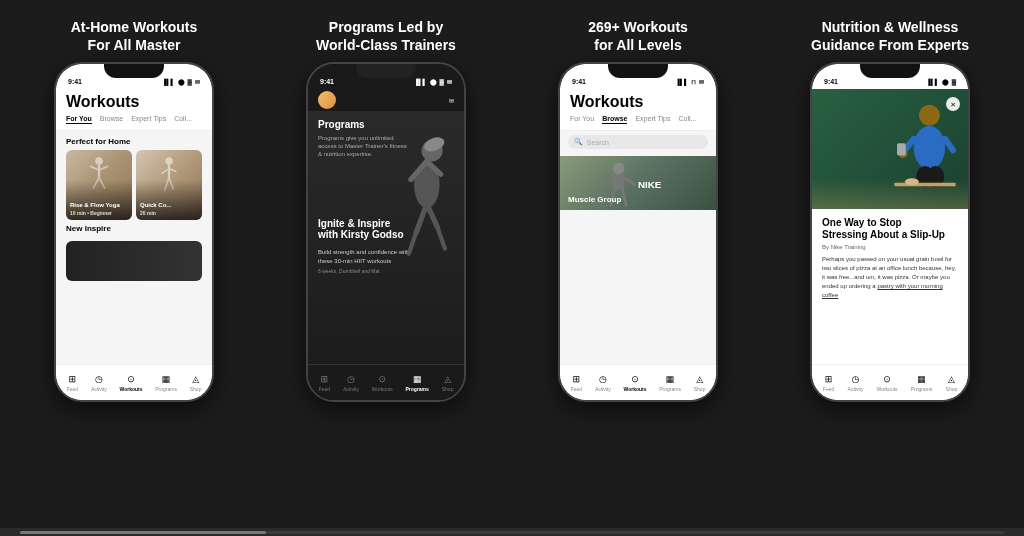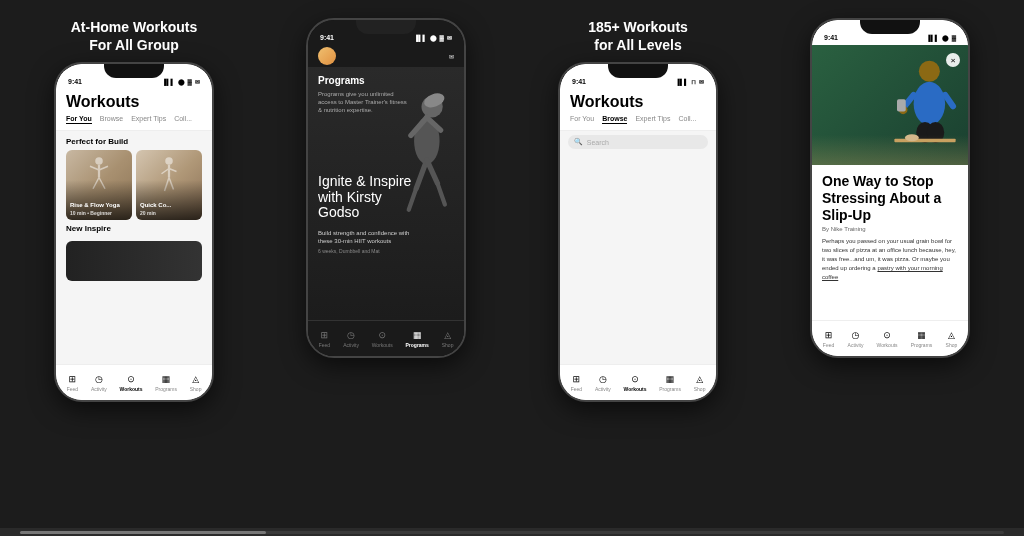--- a/index.html
+++ b/index.html
@@ -286,22 +286,22 @@
     }
 
     .program-sub {
       font-size: 6px;
       color: #aaa;
       line-height: 1.3;
       margin-bottom: 8px;
     }
 
     .program-big-title {
-      font-size: 14px;
-      font-weight: 400;
+      font-size: 10px;
+      font-weight: 700;
       color: #fff;
       line-height: 1.1;
       margin-bottom: 8px;
     }
 
     .program-desc {
       font-size: 6px;
       color: #ccc;
       line-height: 1.4;
       margin-bottom: 3px;
@@ -395,21 +395,21 @@
       color: #333;
       font-weight: 700;
     }
 
     .article-content {
       padding: 8px 10px;
       flex: 1;
     }
 
     .article-title {
-      font-size: 14px;
+      font-size: 10px;
       font-weight: 800;
       color: #000;
       line-height: 1.2;
       margin-bottom: 3px;
     }
 
     .article-author {
       font-size: 6px;
       color: #666;
       margin-bottom: 5px;
@@ -425,21 +425,21 @@
       text-decoration: underline;
     }
   </style>
 </head>
 <body>
 
 <div class="main-container">
 
   <div class="phone-section">
     <div class="section-title" style="white-space: pre-line;">At-Home Workouts
-For All Group</div>
+For All Master</div>
     <div class="phone-frame">
       <div class="phone-notch"></div>
       <div class="phone-screen screen1">
 
         <div class="status-bar">
           <span>9:41</span>
           <div class="status-icons">
             <span style="font-size:6px;">▐▌▌</span>
             <span style="font-size:6px;">⬤</span>
             <span style="font-size:6px;">▓</span>
@@ -450,21 +450,21 @@
         <div class="screen1-header">
           <div class="screen1-title">Workouts</div>
           <div class="tabs-row">
             <span class="tab-active">For You</span>
             <span>Browse</span>
             <span>Expert Tips</span>
             <span>Coll...</span>
           </div>
         </div>
 
-        <div class="section-label">Perfect for Build</div>
+        <div class="section-label">Perfect for Home</div>
         <div class="workout-grid">
           <div class="workout-card">
             <div class="card-img-yoga">
               <svg viewBox="0 0 40 60" style="position:absolute;top:5px;left:50%;transform:translateX(-50%);width:30px;height:45px;opacity:0.5;">
                 <circle cx="20" cy="8" r="5" fill="#fff"></circle>
                 <line x1="20" y1="13" x2="20" y2="30" stroke="#fff" stroke-width="3"></line>
                 <line x1="20" y1="20" x2="8" y2="15" stroke="#fff" stroke-width="2"></line>
                 <line x1="20" y1="20" x2="32" y2="15" stroke="#fff" stroke-width="2"></line>
                 <line x1="20" y1="30" x2="12" y2="45" stroke="#fff" stroke-width="2"></line>
                 <line x1="20" y1="30" x2="28" y2="45" stroke="#fff" stroke-width="2"></line>
@@ -516,20 +516,22 @@
           <div class="nav-item">
             <div class="nav-icon" style="font-size:9px;">◬</div>
             <div class="nav-label">Shop</div>
           </div>
         </div>
       </div>
     </div>
   </div>
 
   <div class="phone-section">
+    <div class="section-title" style="white-space: pre-line;">Programs Led by
+World-Class Trainers</div>
     <div class="phone-frame">
       <div class="phone-notch" style="background:#222;"></div>
       <div class="phone-screen screen2">
 
         <div class="status-bar screen2-status">
           <span>9:41</span>
           <div class="status-icons">
             <span style="font-size:6px;color:#fff;">▐▌▌</span>
             <span style="font-size:6px;color:#fff;">⬤</span>
             <span style="font-size:6px;color:#fff;">▓</span>
@@ -589,21 +591,21 @@
           <div class="nav-item">
             <div class="nav-icon" style="font-size:9px;color:#777;">◬</div>
             <div class="nav-label" style="color:#777;">Shop</div>
           </div>
         </div>
       </div>
     </div>
   </div>
 
   <div class="phone-section">
-    <div class="section-title" style="white-space: pre-line;">185+ Workouts
+    <div class="section-title" style="white-space: pre-line;">269+ Workouts
 for All Levels</div>
     <div class="phone-frame">
       <div class="phone-notch"></div>
       <div class="phone-screen screen3">
 
         <div class="status-bar">
           <span>9:41</span>
           <div class="status-icons">
             <span style="font-size:6px;">▐▌▌</span>
             <span style="font-size:6px;">⊓</span>
@@ -619,20 +621,38 @@
             <span>Expert Tips</span>
             <span>Coll...</span>
           </div>
         </div>
 
         <div class="browse-search">
           <span class="search-icon-small">🔍</span>
           <span class="search-placeholder">Search</span>
         </div>
 
+        <div class="browse-category">
+          <div class="muscle-group-bg">
+
+            <svg viewBox="0 0 160 54" style="position:absolute;top:0;left:0;width:100%;height:100%;">
+              <rect width="160" height="54" fill="transparent"></rect>
+
+              <circle cx="60" cy="12" r="6" fill="#888"></circle>
+              <rect x="54" y="18" width="12" height="16" rx="4" fill="#777"></rect>
+              <line x1="54" y1="22" x2="44" y2="28" stroke="#777" stroke-width="3" stroke-linecap="round"></line>
+              <line x1="66" y1="22" x2="76" y2="28" stroke="#777" stroke-width="3" stroke-linecap="round"></line>
+              <line x1="56" y1="34" x2="52" y2="50" stroke="#777" stroke-width="3" stroke-linecap="round"></line>
+              <line x1="64" y1="34" x2="68" y2="50" stroke="#777" stroke-width="3" stroke-linecap="round"></line>
+
+              <text x="80" y="32" font-size="10" fill="#fff" font-weight="900" font-family="sans-serif">NIKE</text>
+            </svg>
+            <div class="cat-label">Muscle Group</div>
+          </div>
+        </div>
 
         <div class="bottom-nav">
           <div class="nav-item">
             <div class="nav-icon" style="font-size:9px;">⊞</div>
             <div class="nav-label">Feed</div>
           </div>
           <div class="nav-item">
             <div class="nav-icon" style="font-size:9px;">◷</div>
             <div class="nav-label">Activity</div>
           </div>
@@ -647,20 +667,22 @@
           <div class="nav-item">
             <div class="nav-icon" style="font-size:9px;">◬</div>
             <div class="nav-label">Shop</div>
           </div>
         </div>
       </div>
     </div>
   </div>
 
   <div class="phone-section">
+    <div class="section-title" style="white-space: pre-line;">Nutrition &amp; Wellness
+Guidance From Experts</div>
     <div class="phone-frame">
       <div class="phone-notch"></div>
       <div class="phone-screen screen4">
 
         <div class="status-bar">
           <span>9:41</span>
           <div class="status-icons">
             <span style="font-size:6px;">▐▌▌</span>
             <span style="font-size:6px;">⬤</span>
             <span style="font-size:6px;">▓</span>

